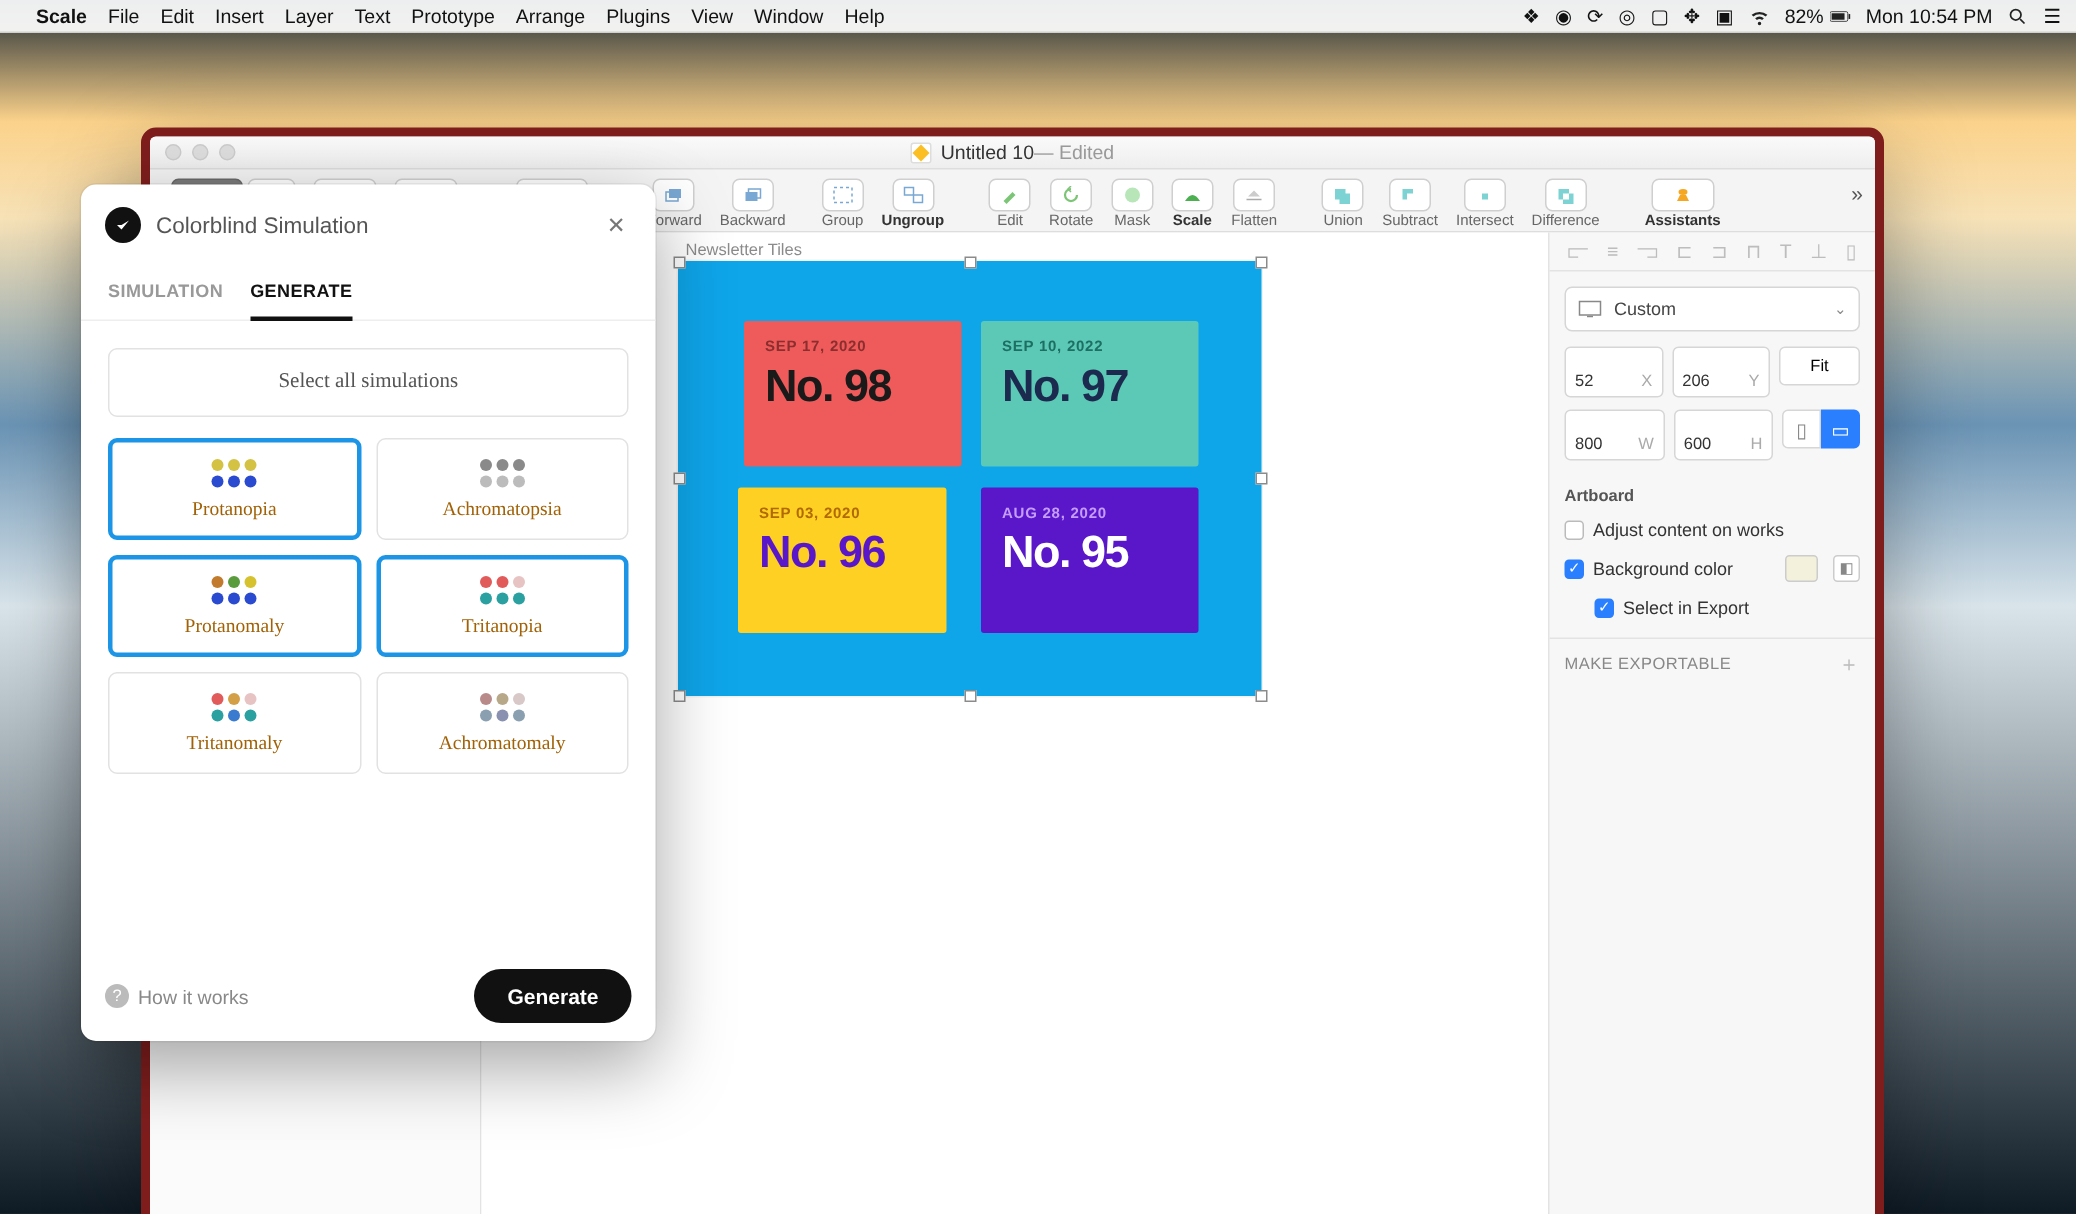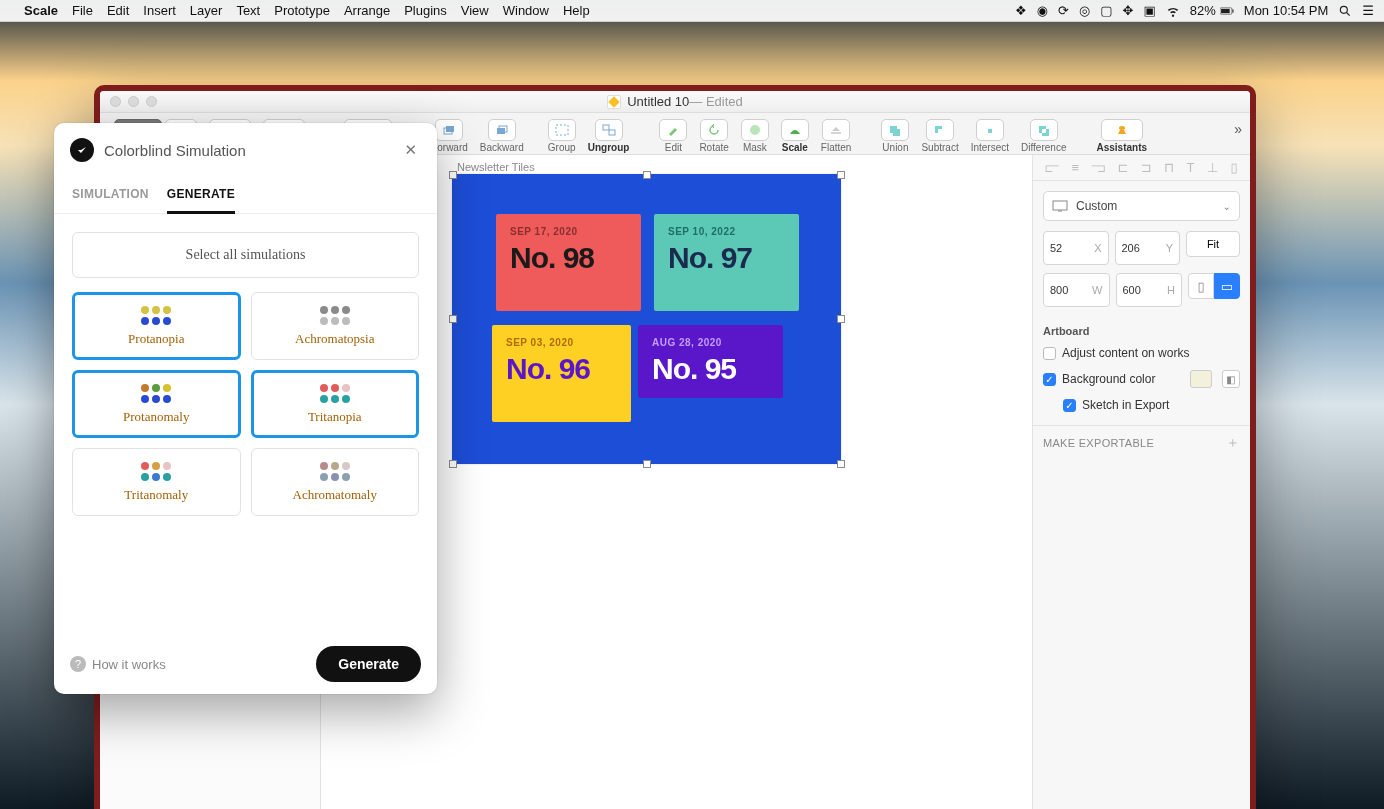--- a/index.html
+++ b/index.html
@@ -35,31 +35,31 @@
 .tb-row{display:flex;gap:3px;}
 .tb-lbl{margin-top:1px;height:12px;}
 
 .sketch-body { position:absolute; top:64px; left:0; right:0; bottom:0; display:flex;}
 .sketch-left { width:221px; background:#fbfbfb; border-right:1px solid #e3e3e3;}
 .sketch-canvas { flex:1; background:#fff; position:relative; overflow:hidden;}
 .sketch-right { width:218px; background:#f7f7f7; border-left:1px solid #e3e3e3; display:flex; flex-direction:column;}
 
 
 .canvas-lbl{ position:absolute; font-size:11px; color:#8b8b8b;}
-.artboard{ position:absolute; background:#1d4ed8; box-shadow:0 0 0 1px rgba(0,0,0,0.05); }
+.artboard{ position:absolute; background:#0ea5e9; box-shadow:0 0 0 1px rgba(0,0,0,0.05); }
 .sel-handle{ position:absolute; width:8px; height:8px; background:#fff; border:1px solid #8b8b8b;}
 .tile{ position:absolute; border-radius:2px; padding:12px 14px; font-family: Arial, sans-serif; }
 .tile .date{ font-size:10px; font-weight:700; letter-spacing:0.5px; }
 .tile .big{ font-size:30px; font-weight:900; margin-top:4px; letter-spacing:-1px;}
 .alignbar{height:26px;border-bottom:1px solid #e3e3e3;display:flex;align-items:center;justify-content:space-around;color:#bdbdbd;padding:0 6px;}
 .alignbar span{font-size:13px;}
 .preset{ margin:10px; height:30px; border:1px solid #d6d6d6; border-radius:5px; display:flex; align-items:center; padding:0 8px; gap:8px; background:#fff;font-size:12px;color:#444;}
 .preset .chev{margin-left:auto;color:#888;font-size:10px;}
 .dimrow{ display:flex; gap:6px; padding:0 10px 8px 10px;}
-.dimbox{ flex:1; height:26px; border:1px solid #d6d6d6; border-radius:4px; background:#fff; display:flex; align-items:center; padding:16px 6px; font-size:11px; color:#333;}
+.dimbox{ flex:1; height:26px; border:1px solid #d6d6d6; border-radius:4px; background:#fff; display:flex; padding:16px 6px; font-size:11px; color:#333;}
 .dimbox .u{ margin-left:auto; color:#aaa;}
 .fitbtn{ width:54px; height:26px; border:1px solid #d6d6d6; border-radius:4px; background:#fff; display:flex; align-items:center; justify-content:center; font-size:11px;}
 .orntn{display:flex;gap:0;}
 .orntn .o{width:26px;height:26px;border:1px solid #d6d6d6;display:flex;align-items:center;justify-content:center;font-size:13px;color:#888;}
 .orntn .o:first-child{border-radius:4px 0 0 4px;background:#fff;}
 .orntn .o:last-child{border-radius:0 4px 4px 0;background:#2a7fff;color:#fff;border-color:#2a7fff;}
 .insp-sec-title{font-size:11px;font-weight:600;color:#555;padding:10px 10px 4px 10px;}
 .insp-check{display:flex;align-items:center;gap:6px;padding:5px 10px;font-size:12px;color:#333;}
 .insp-check .cb{width:13px;height:13px;border:1px solid #bbb;border-radius:3px;background:#fff;display:flex;align-items:center;justify-content:center;font-size:10px;color:#fff;}
 .insp-check .cb.on{background:#2a7fff;border-color:#2a7fff;}
@@ -337,21 +337,21 @@
           <div class="big" style="color:#1a1a1a">No. 98</div>
         </div>
         <div class="tile" style="left:202px;top:40px;width:145px;height:97px;background:#5cc9b6;">
           <div class="date" style="color:#1d6f63">SEP 10, 2022</div>
           <div class="big" style="color:#1b2a4e">No. 97</div>
         </div>
         <div class="tile" style="left:40px;top:151px;width:139px;height:97px;background:#fdd023;">
           <div class="date" style="color:#b06a00">SEP 03, 2020</div>
           <div class="big" style="color:#5a17c9">No. 96</div>
         </div>
-        <div class="tile" style="left:186px;top:151px;width:145px;height:73px;background:#5a17c9;">
+        <div class="tile" style="left:202px;top:151px;width:145px;height:97px;background:#5a17c9;">
           <div class="date" style="color:#c59dff">AUG 28, 2020</div>
           <div class="big" style="color:#ffffff">No. 95</div>
         </div>
       </div>
 
       <div class="sel-handle" style="left:128px;top:16px"></div>
       <div class="sel-handle" style="left:322px;top:16px"></div>
       <div class="sel-handle" style="left:516px;top:16px"></div>
       <div class="sel-handle" style="left:128px;top:160px"></div>
       <div class="sel-handle" style="left:516px;top:160px"></div>
@@ -411,21 +411,21 @@
           <span>Adjust content on works</span>
         </div>
       <div class="insp-check">
           <div class="cb on">✓</div>
           <span>Background color</span>
           <div class="swatch"></div>
           <div class="swatch-btn">◧</div>
         </div>
       <div class="insp-check" style="padding-left:30px">
           <div class="cb on">✓</div>
-          <span>Sketch in Export</span>
+          <span>Select in Export</span>
         </div>
       <div class="insp-export">
           <span>MAKE EXPORTABLE</span>
           <span class="plus">＋</span>
         </div>
     </div>
   </div>
 </div>
 
 <div class="plugin">

